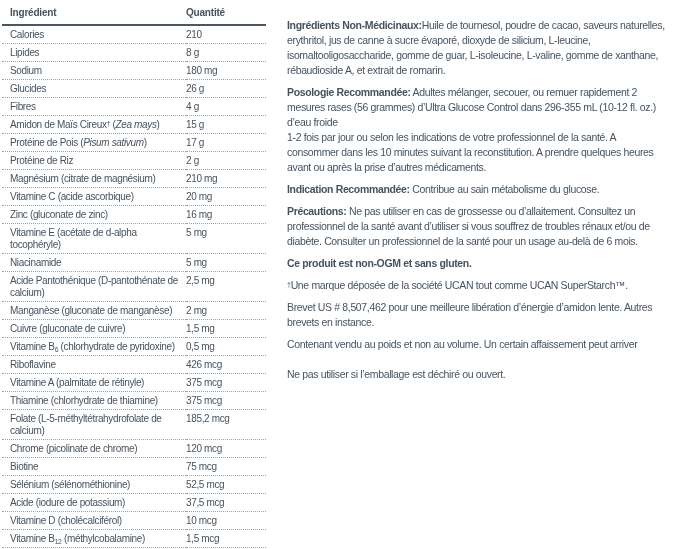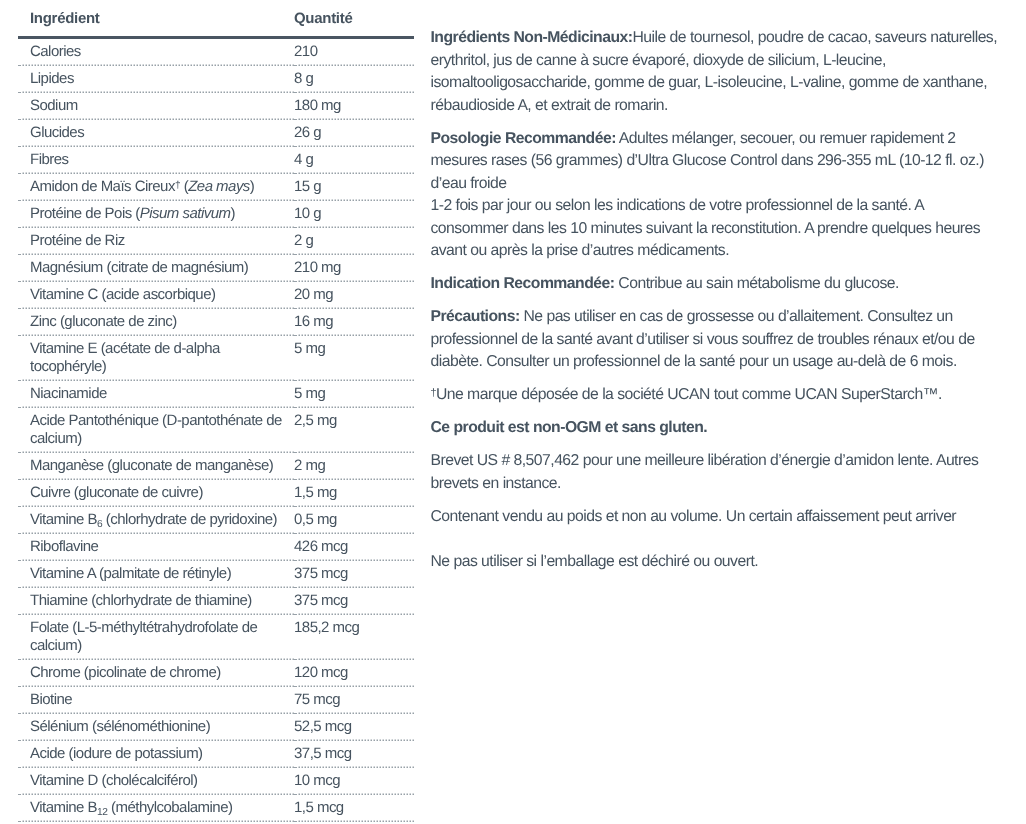--- a/index.html
+++ b/index.html
@@ -4,21 +4,21 @@
 <style>
   html, body { margin: 0; padding: 0; }
   body {
     width: 684px; height: 549px;
     background: var(--background, #ffffff);
     color: var(--text-color, #46535f);
     font-family: "Liberation Sans", "DejaVu Sans", sans-serif;
     position: relative;
     overflow: hidden;
   }
-  .table-col { position: absolute; left: 12px; top: 4px; width: 264px; }
+  .table-col { position: absolute; left: 2px; top: 4px; width: 264px; }
   table { width: 100%; border-collapse: collapse; table-layout: fixed; }
   th {
     font-size: 10px; font-weight: 700; text-align: left;
     padding: 3px 0 6px; letter-spacing: -0.2px;
     border-bottom: 2px solid var(--rule-color, #4a5662);
   }
   th:first-child, td:first-child { padding-left: 8px; }
   td {
     font-size: 10px; letter-spacing: -0.35px; line-height: 12px;
     padding: 3px 2px 2px 0; vertical-align: top;
@@ -66,21 +66,21 @@
         <tr>
           <td><span>Fibres</span></td>
           <td class="qty-col">4 g</td>
         </tr>
         <tr>
           <td><span>Amidon de Maïs Cireux</span><sup>†</sup><span> (</span><i>Zea mays</i><span>)</span></td>
           <td class="qty-col">15 g</td>
         </tr>
         <tr>
           <td><span>Protéine de Pois (</span><i>Pisum sativum</i><span>)</span></td>
-          <td class="qty-col">10 g</td>
+          <td class="qty-col">17 g</td>
         </tr>
         <tr>
           <td><span>Protéine de Riz</span></td>
           <td class="qty-col">2 g</td>
         </tr>
         <tr>
           <td><span>Magnésium (citrate de magnésium)</span></td>
           <td class="qty-col">210 mg</td>
         </tr>
         <tr>
@@ -157,17 +157,17 @@
         </tr>
       </tbody>
   </table>
 </div>
 
 <div class="info-col">
     <p><b>Ingrédients Non-Médicinaux:</b><span>Huile de tournesol, poudre de cacao, saveurs naturelles,</span><br><span>erythritol, jus de canne à sucre évaporé, dioxyde de silicium, L-leucine,</span><br><span>isomaltooligosaccharide, gomme de guar, L-isoleucine, L-valine, gomme de xanthane,</span><br><span>rébaudioside A, et extrait de romarin.</span></p>
     <p><b>Posologie Recommandée:</b><span> Adultes mélanger, secouer, ou remuer rapidement 2</span><br><span>mesures rases (56 grammes) d’Ultra Glucose Control dans 296-355 mL (10-12 fl. oz.)</span><br><span>d’eau froide</span><br><span>1-2 fois par jour ou selon les indications de votre professionnel de la santé. A</span><br><span>consommer dans les 10 minutes suivant la reconstitution. A prendre quelques heures</span><br><span>avant ou après la prise d’autres médicaments.</span></p>
     <p><b>Indication Recommandée:</b><span> Contribue au sain métabolisme du glucose.</span></p>
     <p><b>Précautions:</b><span> Ne pas utiliser en cas de grossesse ou d’allaitement. Consultez un</span><br><span>professionnel de la santé avant d’utiliser si vous souffrez de troubles rénaux et/ou de</span><br><span>diabète. Consulter un professionnel de la santé pour un usage au-delà de 6 mois.</span></p>
+    <p><b>Ce produit est non-OGM et sans gluten.</b></p>
     <p><sup>†</sup><span>Une marque déposée de la société UCAN tout comme UCAN SuperStarch™.</span></p>
-    <p><b>Ce produit est non-OGM et sans gluten.</b></p>
     <p><span>Brevet US # 8,507,462 pour une meilleure libération d’énergie d’amidon lente. Autres</span><br><span>brevets en instance.</span></p>
     <p><span>Contenant vendu au poids et non au volume. Un certain affaissement peut arriver</span><br><br><span>Ne pas utiliser si l’emballage est déchiré ou ouvert.</span></p>
   </div>
 
 </body></html>

